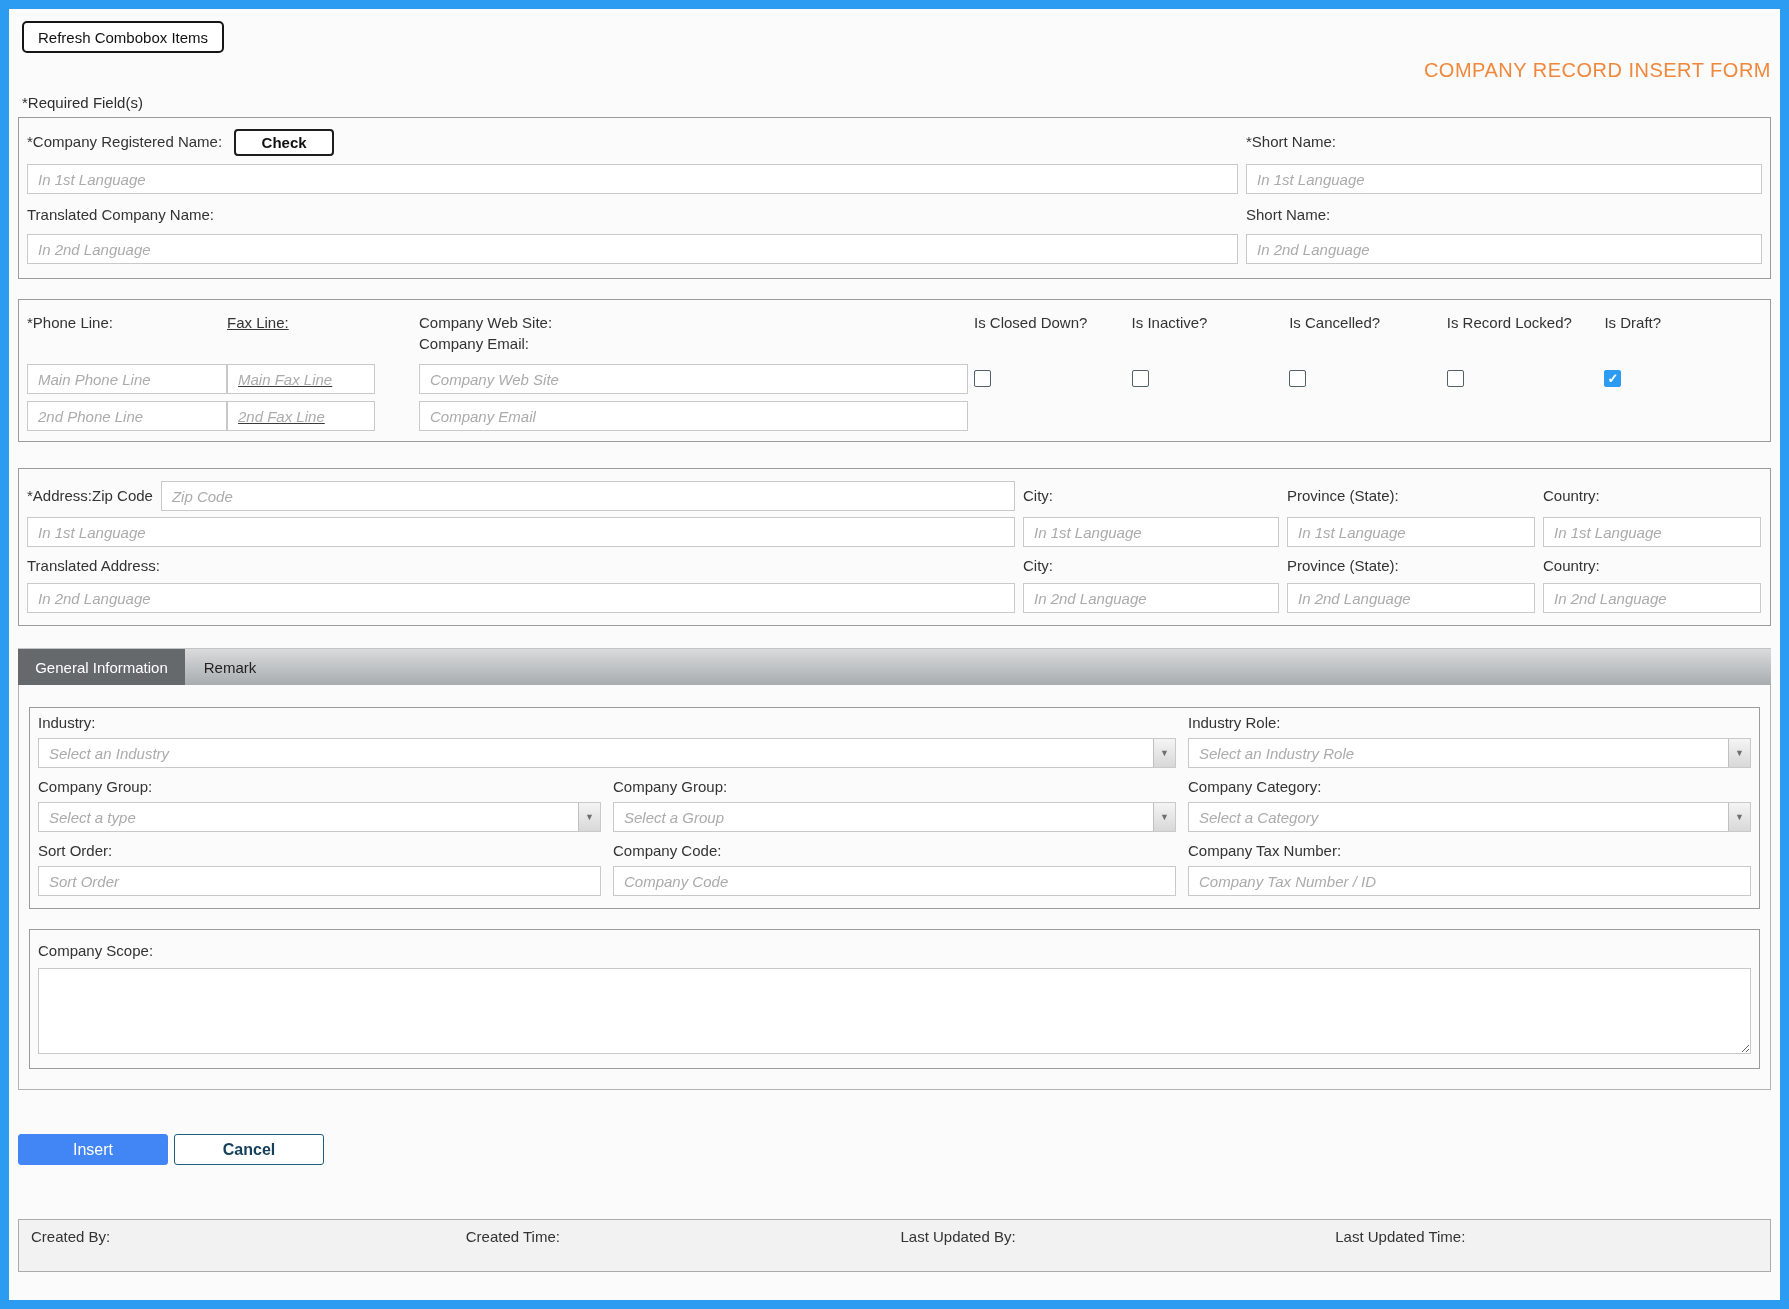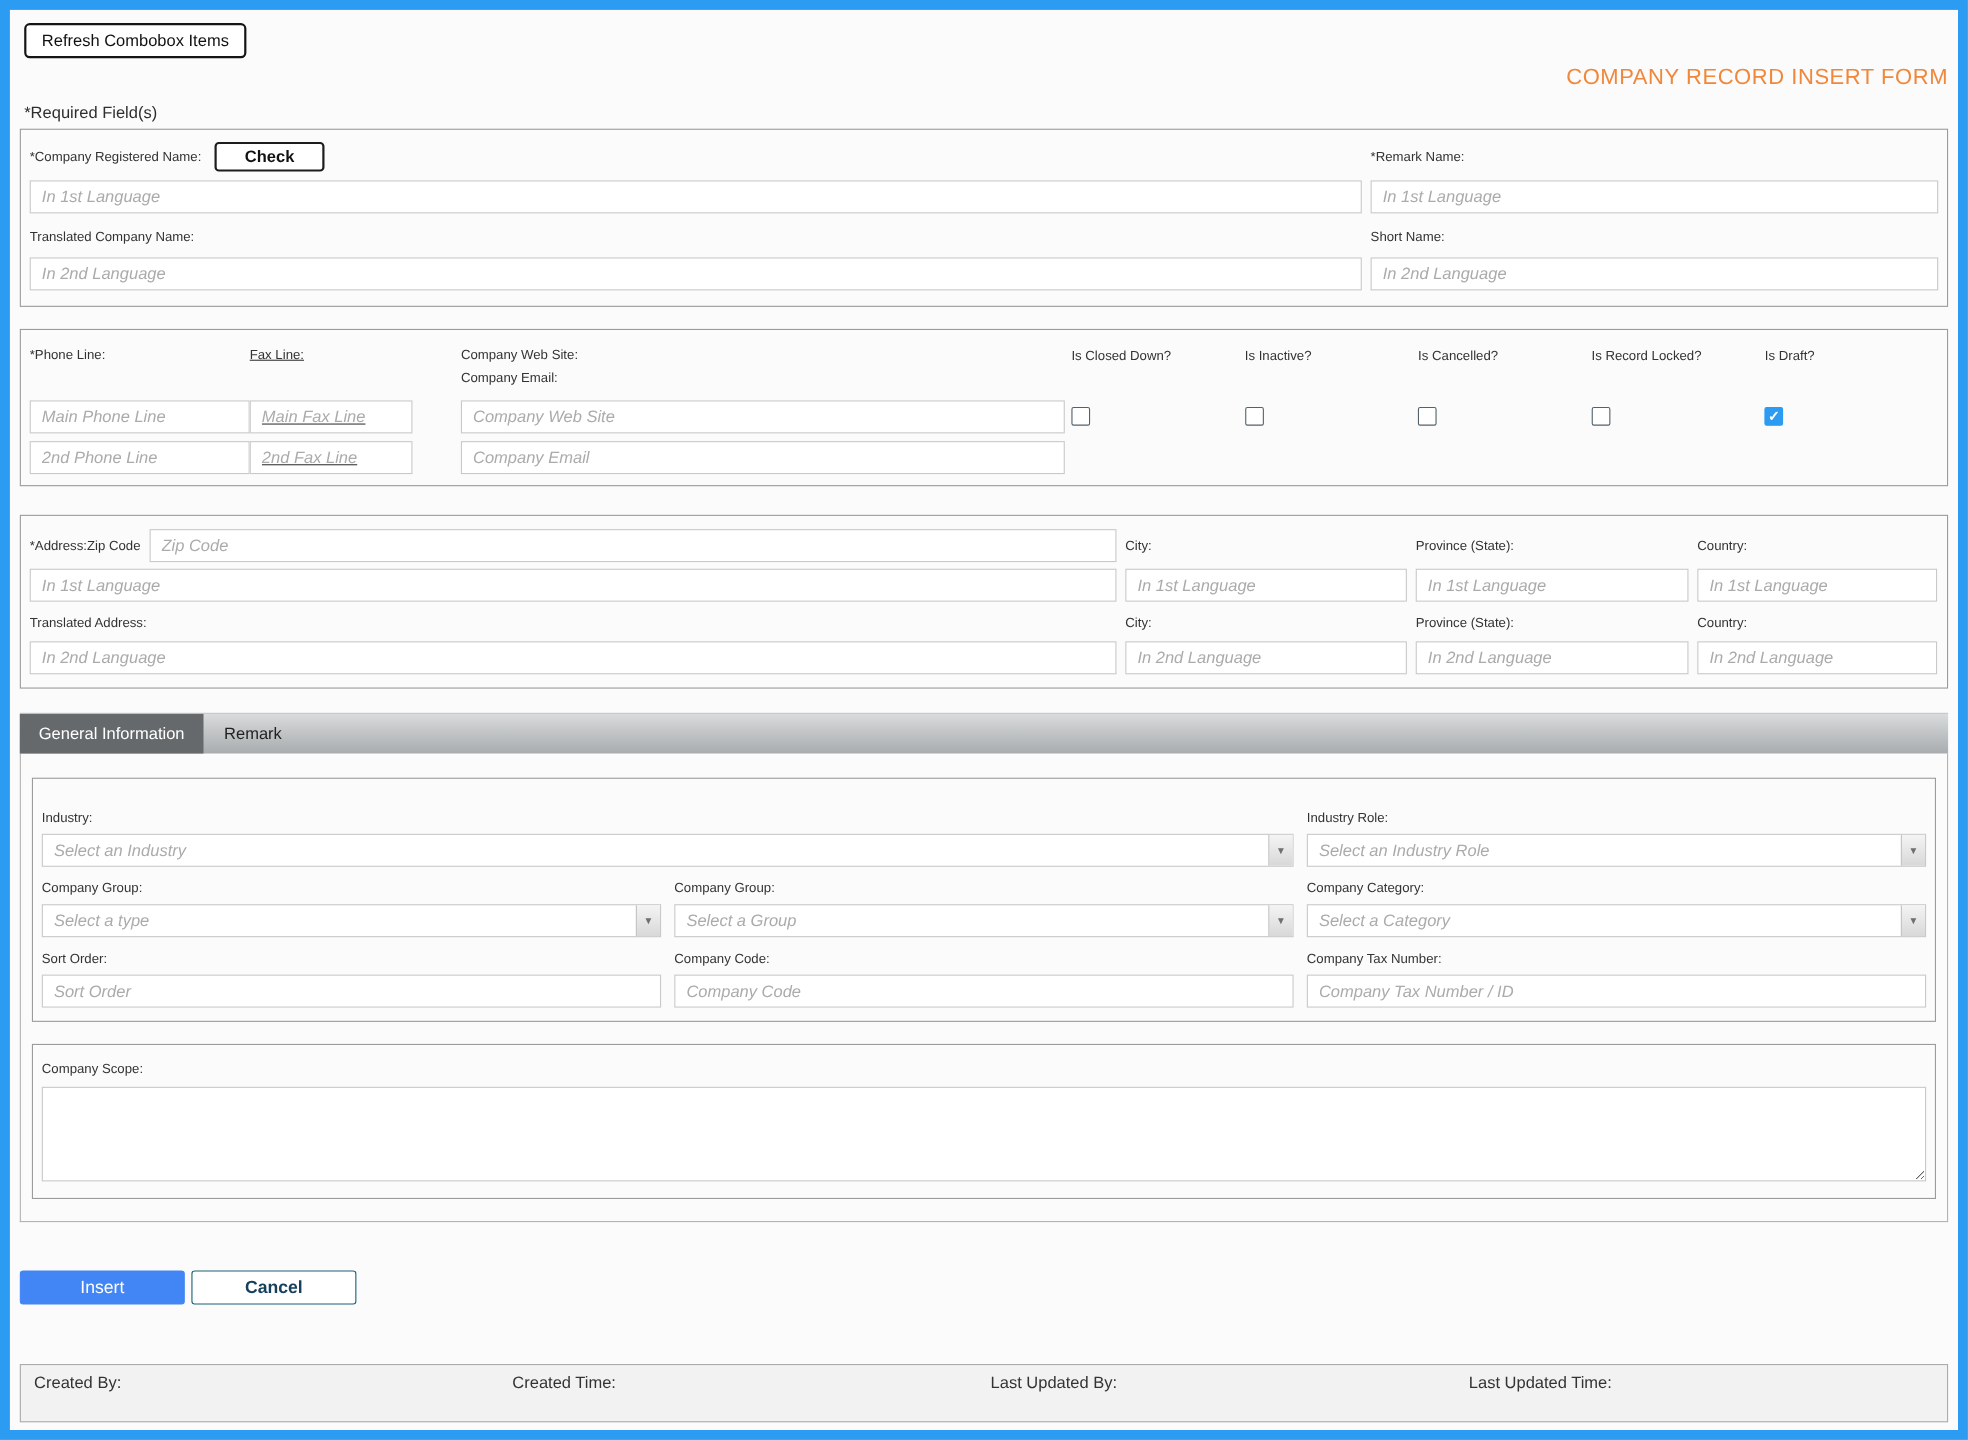--- a/index.html
+++ b/index.html
@@ -17,21 +17,21 @@
   .btn-plain {
     display:inline-block; height:32px; padding:0 14px;
     background:#fff; border:2px solid #151515; border-radius:5px;
     font-size:15px; color:#111; font-family:inherit; cursor:pointer;
     margin:2px 0 0 4px;
   }
   .title { text-align:right; color:#F0883C; font-size:20px; margin-top:6px; letter-spacing:.5px; }
   .required-note { font-size:15px; margin-top:12px; padding-left:4px; color:#2e2e2e; }
 
   .box { border:1px solid #9b9b9b; background:transparent; }
-  .lbl { font-size:12px; color:#333; line-height:22px; white-space:nowrap; }
+  .lbl { font-size:15px; color:#333; line-height:22px; white-space:nowrap; }
   input[type="text"], .tinput {
     width:100%; height:30px; border:1px solid #c9c9c9; background:#fff;
     padding:0 10px; font-size:15px; color:#444; font-family:inherit;
   }
   input::placeholder, textarea::placeholder { color:#ababab; font-style:italic; opacity:1; }
 
   
   .sec-names { margin-top:6px; padding:10px 8px 14px; display:grid; grid-template-columns:1fr 516px; column-gap:8px; }
   .name-label-row { display:flex; align-items:center; height:28px; margin-bottom:8px; }
   .check-btn {
@@ -79,21 +79,21 @@
   
   .tabbar { margin-top:22px; height:37px; display:flex;
     background:linear-gradient(#d9dbdc,#a8acae); border-top:1px solid #c2c4c5; }
   .tab { display:flex; align-items:center; justify-content:center; font-size:15px; cursor:pointer; }
   .tab.active { width:167px; background:#65696c; color:#fff; }
   .tab.inactive { width:90px; color:#222; }
 
   .tab-wrapper { border:1px solid #b3b3b3; border-top:none; padding:22px 10px 20px; background:transparent; }
 
   
-  .gi-box { padding:24px 8px 12px; display:grid; grid-template-columns:1fr 1fr 1fr; column-gap:12px; }
+  .gi-box { padding:4px 8px 12px; display:grid; grid-template-columns:1fr 1fr 1fr; column-gap:12px; }
   .gi-field { display:flex; flex-direction:column; }
   .gi-field .lbl { margin-bottom:4px; }
   .gi-row2 { margin-top:8px; }
   .span2 { grid-column:1 / span 2; }
   .combo { position:relative; }
   .combo input { padding-right:30px; }
   .combo-arrow {
     position:absolute; right:1px; top:1px; bottom:1px; width:22px;
     background:linear-gradient(#f4f4f4,#d8d8d8); border-left:1px solid #c0c0c0;
     display:flex; align-items:center; justify-content:center;
@@ -139,21 +139,21 @@
       <div class="name-label-row">
         <span class="lbl">*Company Registered Name:</span>
         <button class="check-btn">Check</button>
       </div>
       <input type="text" placeholder="In 1st Language" style="">
       <div class="lbl name-label2">Translated Company Name:</div>
       <input type="text" placeholder="In 2nd Language" style="">
     </div>
     <div>
       <div class="name-label-row">
-        <span class="lbl">*Remark Name:</span>
+        <span class="lbl">*Short Name:</span>
       </div>
       <input type="text" placeholder="In 1st Language" style="">
       <div class="lbl name-label2">Short Name:</div>
       <input type="text" placeholder="In 2nd Language" style="">
     </div>
   </div>
 
   
   <div class="box sec-contact">
     <div class="col col-phone">

